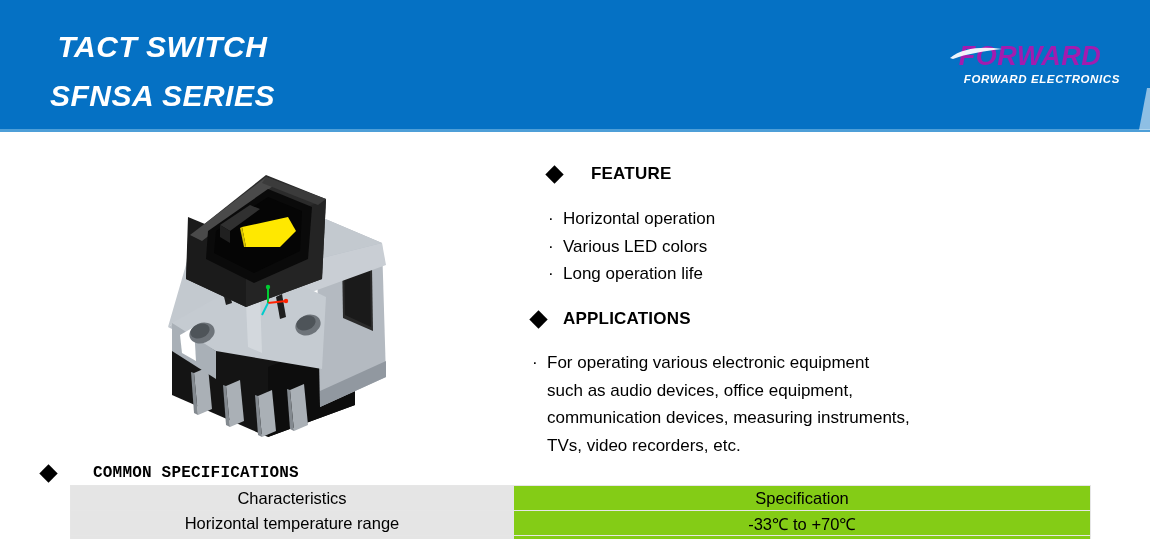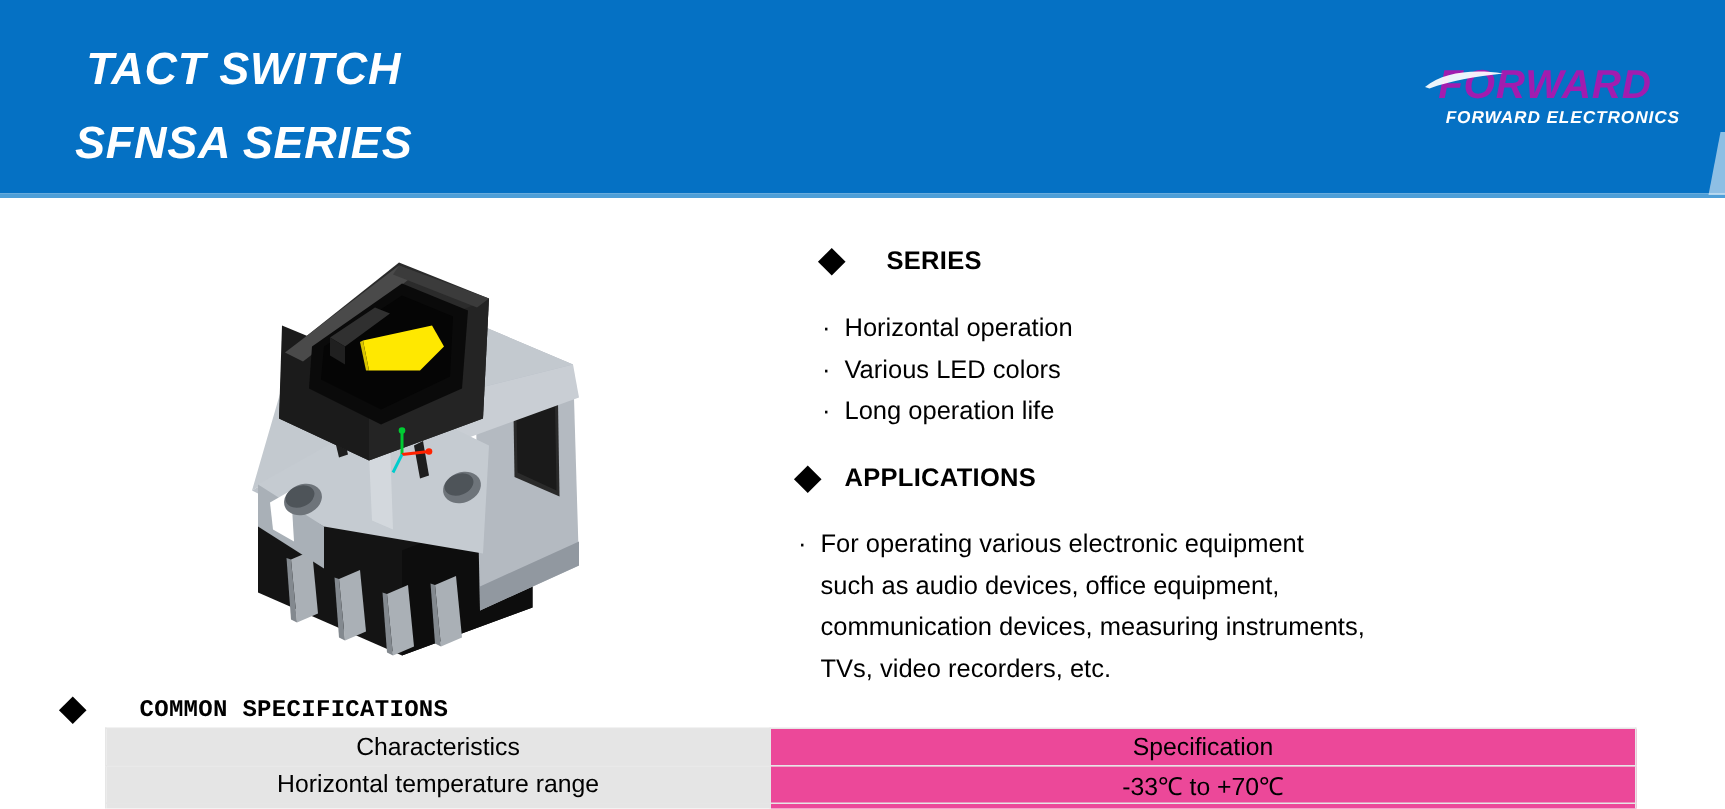--- a/index.html
+++ b/index.html
@@ -199,21 +199,21 @@
     padding: 0 2px;
     color: #000000;
     white-space: nowrap;
   }
   #specs-table td.char-col {
     width: 438px;
     background: #e5e5e5;
   }
   #specs-table td.spec-col {
     width: 572px;
-    background: #ec4899;
+    background: #84cc16;
     margin-top: 48px;
   }
   #specs-table tr.partial-row td {
     height: 8px;
     font-size: 0;
   }
 </style>
 </head>
 <body>
 
@@ -300,21 +300,21 @@
     <line x1="118" y1="148" x2="136" y2="146" stroke="#ff2200" stroke-width="2"></line>
     <line x1="118" y1="148" x2="112" y2="160" stroke="#00cccc" stroke-width="2"></line>
     <circle cx="136" cy="146" r="2.2" fill="#ff2200"></circle>
     <circle cx="118" cy="132" r="2.2" fill="#00cc33"></circle>
   </g>
 </svg>
 
 <div id="feature-section">
   <div class="section-head">
     <span class="diamond-bullet"></span>
-    <span class="section-head-label">SERIES</span>
+    <span class="section-head-label">FEATURE</span>
   </div>
   <ul class="bullet-list">
     <li class="bullet-item">
       <span class="bullet-dot">·</span>
       <span class="bullet-text">Horizontal operation</span>
     </li>
     <li class="bullet-item">
       <span class="bullet-dot">·</span>
       <span class="bullet-text">Various LED colors</span>
     </li>

